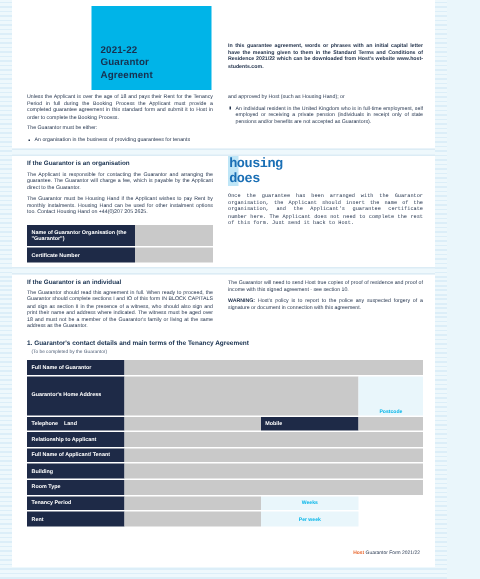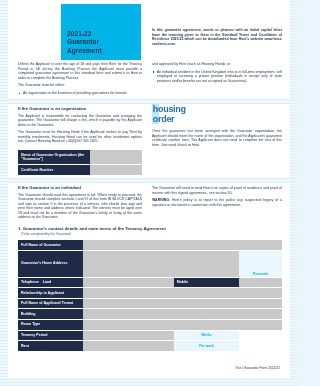--- a/index.html
+++ b/index.html
@@ -146,29 +146,29 @@
       <div class="p b">In this guarantee agreement, words or phrases with an initial capital letter have the meaning given to them in the Standard Terms and Conditions of Residence 2021/22 which can be downloaded from Host's website www.host-students.com.</div>
     </div>
 
     <div class="col-r" style="top:62px;">
       <div class="p">and approved by Host (such as Housing Hand); or</div>
       <ul>
         <li>An individual resident in the United Kingdom who is in full-time employment, self employed or receiving a private pension (individuals in receipt only of state pensions and/or benefits are not accepted as Guarantors).</li>
       </ul>
     </div>
 
-    <div class="col-r" style="top:104px;">
+    <div class="col-r" style="top:104px;font-family:Liberation Mono, monospace;">
       <div class="logo">
         <div class="lrow">
           <div class="cap"></div>
           <div class="word">housing</div>
         </div>
         <div class="lrow">
           <div class="cap"></div>
-          <div class="word">order</div>
+          <div class="word">does</div>
         </div>
       </div>
       <div class="p">Once the guarantee has been arranged with the Guarantor organisation, the Applicant should insert the name of the organisation, and the Applicant's guarantee certificate number here. The Applicant does not need to complete the rest of this form. Just send it back to Host.</div>
     </div>
 
     <div class="col-r" style="top:186px;">
       <div class="p">The Guarantor will need to send Host true copies of proof of residence and proof of income with this signed agreement - see section 10.</div>
       <div class="p"><span class="b">WARNING:</span><span> Host's policy is to report to the police any suspected forgery of a signature or document in connection with this agreement.</span></div>
     </div>
 

